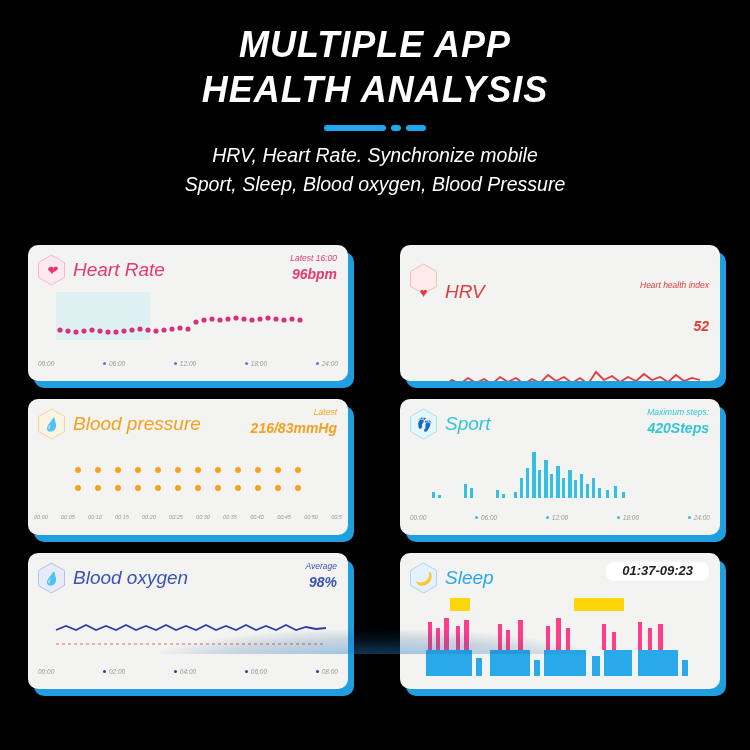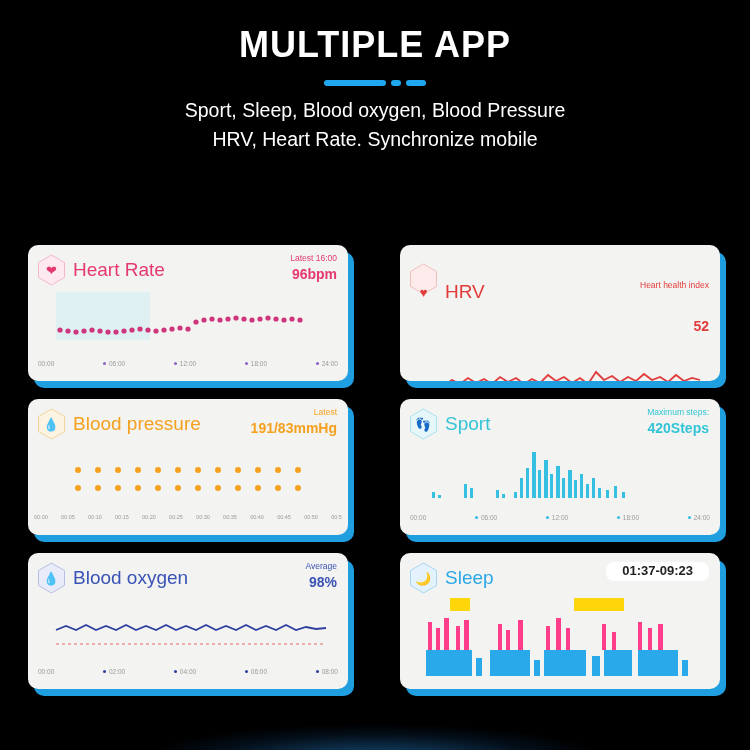--- a/index.html
+++ b/index.html
@@ -3,21 +3,21 @@
 <meta charset="utf-8">
 <style>
   html,body{margin:0;padding:0;}
   body{
     width:750px;height:750px;
     background:#000;
     font-family:"Liberation Sans", sans-serif;
     overflow:hidden;
     position:relative;
   }
-  .page{position:relative;width:750px;height:750px;}
+  .page{position:relative;width:750px;height:654px;font-style:italic;}
 
   
   .hero{padding-top:22px;text-align:center;}
   .hero h1{
     margin:0;
     color:#ffffff;
     font-size:36px;
     line-height:45px;
     letter-spacing:1px;
     font-weight:bold;
@@ -117,29 +117,30 @@
   }
 </style>
 </head>
 <body>
 
 <div class="page">
 
   <div class="hero">
     <h1>
       <span>MULTIPLE APP</span>
+      <span class="l2">HEALTH ANALYSIS</span>
     </h1>
     <div class="divider">
       <span class="seg s1"></span>
       <span class="seg s2"></span>
       <span class="seg s3"></span>
     </div>
     <div class="sub">
+      <div>HRV, Heart Rate.  Synchronize mobile</div>
       <div>Sport, Sleep, Blood oxygen, Blood Pressure</div>
-      <div>HRV, Heart Rate.  Synchronize mobile</div>
     </div>
   </div>
 
   <div class="grid">
 
     <div class="card-wrap">
       <div class="card-shadow"></div>
       <div class="card">
         <div class="card-head">
           <div class="head-left">
@@ -273,21 +274,21 @@
             <span class="hexico">
               <svg width="29" height="32" viewBox="0 0 29 32">
                   <polygon points="14.5,1 27.5,8.5 27.5,23.5 14.5,31 1.5,23.5 1.5,8.5" fill="#fdf3e2" stroke="#f2d39b" stroke-width="1"></polygon>
                 </svg>
               <span class="glyph c-orange">💧</span>
             </span>
             <span class="card-title c-orange">Blood pressure</span>
           </div>
           <div class="head-right">
             <div class="hr-label c-orange">Latest</div>
-            <div class="hr-value c-orange">191/83mmHg</div>
+            <div class="hr-value c-orange">216/83mmHg</div>
           </div>
         </div>
         <div class="chart">
           <svg width="300" height="74" viewBox="0 0 300 74">
             <g fill="#f5a01e">
               <circle cx="40" cy="30" r="3"></circle>
                 <circle cx="60" cy="30" r="3"></circle>
                 <circle cx="80" cy="30" r="3"></circle>
               <circle cx="100" cy="30" r="3"></circle>
                 <circle cx="120" cy="30" r="3"></circle>

